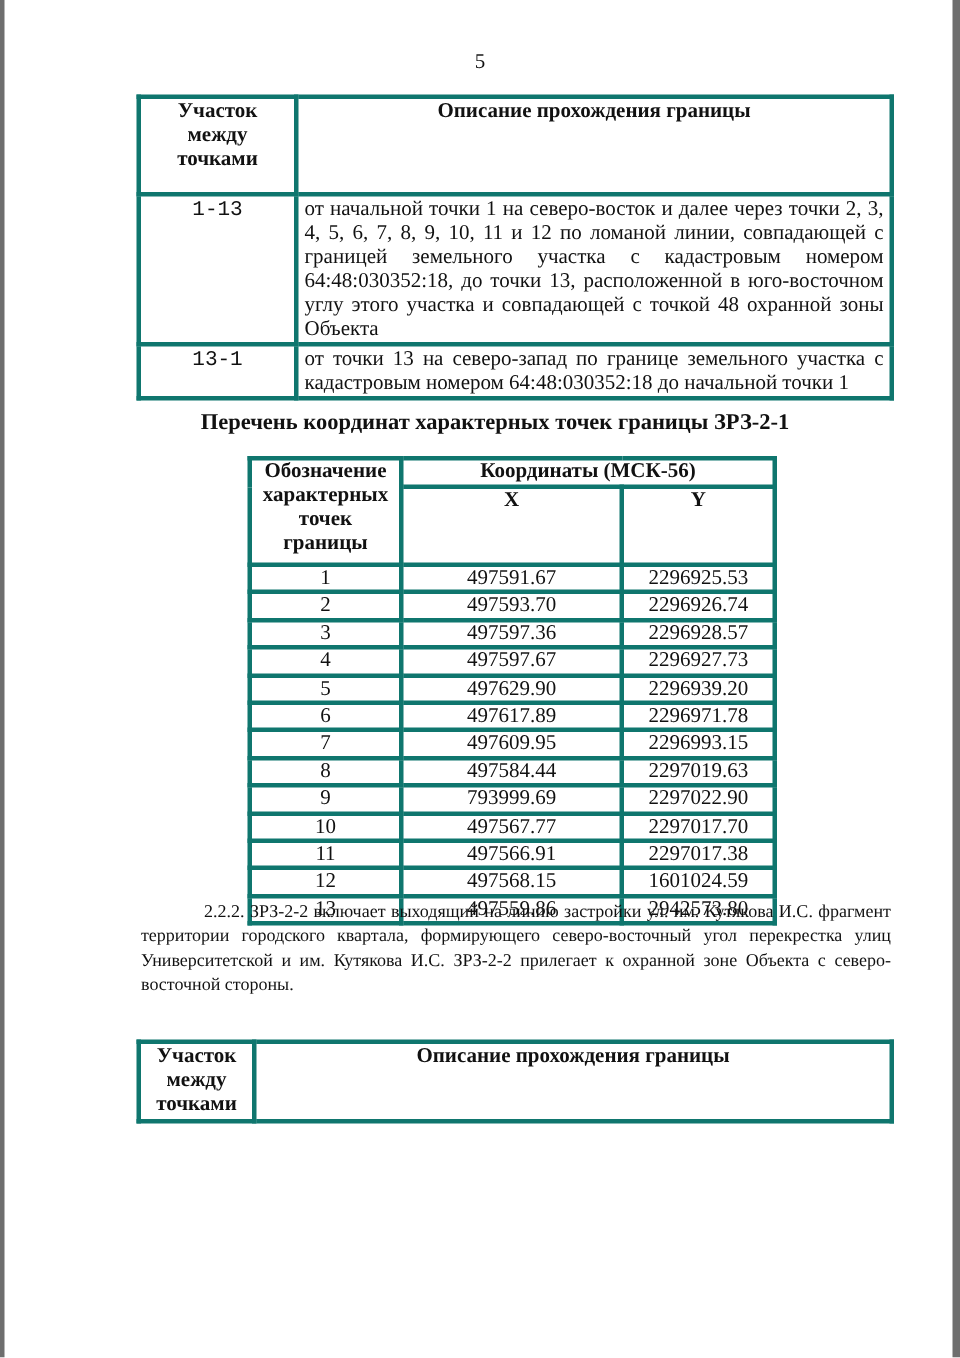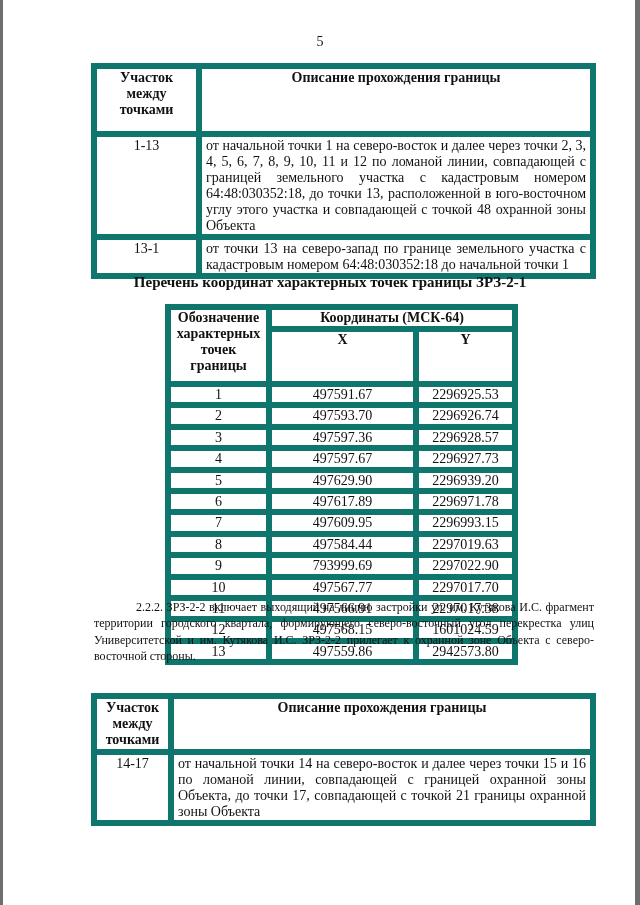--- a/index.html
+++ b/index.html
@@ -5,23 +5,23 @@
     html, body { margin: 0; padding: 0; }
     body {
       width: 640px; height: 905px; position: relative; overflow: hidden;
       background: #ffffff; color: #111;
       font-family: "Liberation Serif", "DejaVu Serif", serif;
     }
     .edge-left { position: absolute; left: 0; top: 0; width: 3px; height: 905px; background: #6e6e6e; }
     .edge-right { position: absolute; right: 0; top: 0; width: 5px; height: 905px; background: #6e6e6e; }
     .page-num { position: absolute; left: 0; width: 640px; top: 34px; text-align: center; font-size: 14px; }
     table { border-collapse: collapse; position: absolute; }
-    td, th { border: 6px solid #0f766e; padding: 0 4px; vertical-align: top; font-size: 14px; line-height: 16px; }
+    td, th { border: 3px solid #0f766e; padding: 0 4px; vertical-align: top; font-size: 14px; line-height: 16px; }
     th { font-weight: bold; text-align: center; }
-    .seg { text-align: center; }
+    .seg { text-align: center; font-family: Liberation Mono, monospace; }
     .desc { text-align: justify; text-align-last: left; }
     #tbl-top { left: 91px; top: 63px; width: 505px; }
     #tbl-top th, #tbl-top td { padding-top: 1px; }
     #tbl-coords { left: 165px; top: 304px; width: 353px; }
     #tbl-coords td { text-align: center; padding: 0 2px; line-height: 15.4px; }
     #tbl-coords th { line-height: 16px; padding: 0 2px; margin-left: 32px; }
     #tbl-bottom { left: 91px; top: 693px; width: 505px; }
     #tbl-bottom th, #tbl-bottom td { padding-top: 1px; }
     .section-title { position: absolute; left: 0; width: 660px; top: 274px; text-align: center; font-weight: bold; font-size: 15px; }
     .para { position: absolute; left: 94px; width: 500px; top: 599px; font-size: 12px; line-height: 16.3px; text-align: justify; text-indent: 42px; }
@@ -59,21 +59,21 @@
 
 <table id="tbl-coords">
   <colgroup>
       <col style="width:101px">
       <col style="width:147px">
       <col>
     </colgroup>
   <tbody>
       <tr>
     <th rowspan="2">Обозначение характерных точек границы</th>
-    <th colspan="2">Координаты (МСК-64)</th>
+    <th colspan="2">Координаты (МСК-56)</th>
   </tr>
   <tr>
     <th style="height:49px">X</th>
     <th>Y</th>
   </tr>
   <tr>
         <td>1</td>
         <td>497591.67</td>
         <td>2296925.53</td>
       </tr>
@@ -145,18 +145,14 @@
 <table id="tbl-bottom">
   <colgroup>
       <col style="width:77px">
       <col>
     </colgroup>
   <tbody>
       <tr>
     <th style="height:49px">Участок между точками</th>
     <th>Описание прохождения границы</th>
   </tr>
-  <tr>
-    <td class="seg">14-17</td>
-    <td class="desc">от начальной точки 14 на северо-восток и далее через точки 15 и 16 по ломаной линии, совпадающей с границей охранной зоны Объекта, до точки 17, совпадающей с точкой 21 границы охранной зоны Объекта</td>
-  </tr>
 </tbody>
   </table>
 
 </body></html>

